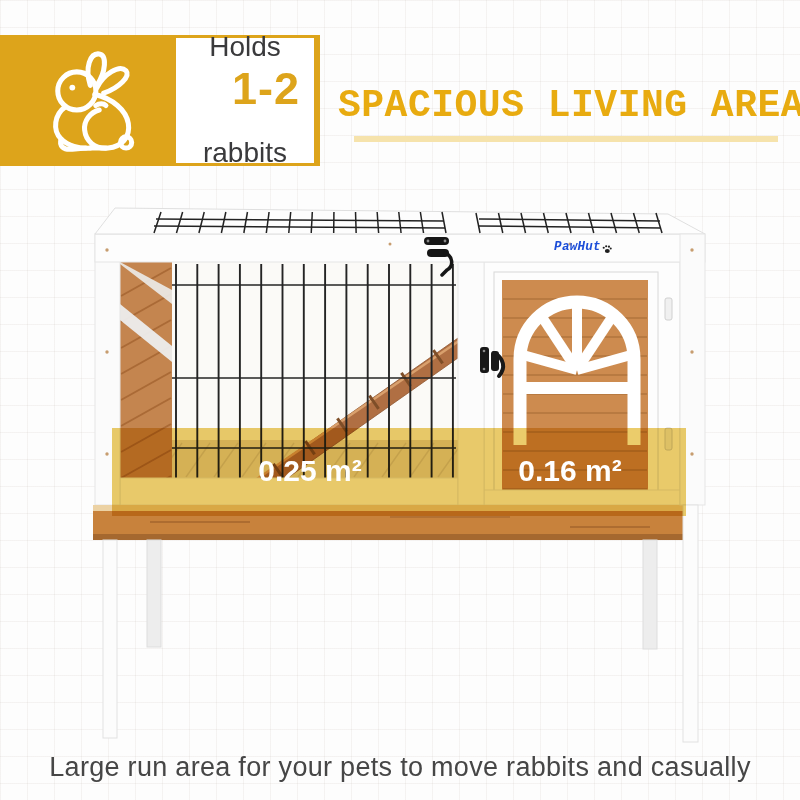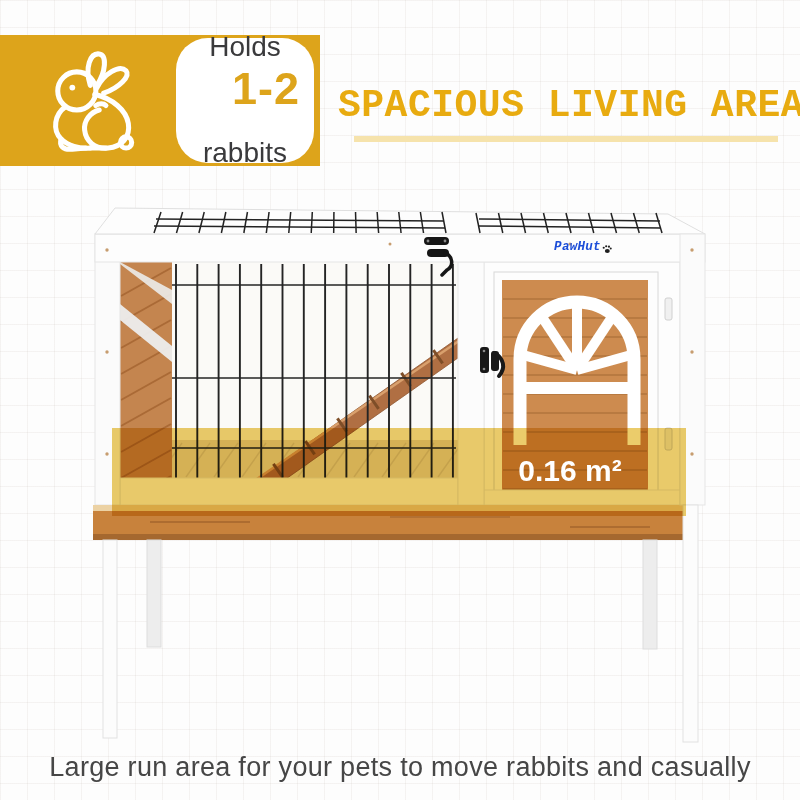--- a/index.html
+++ b/index.html
@@ -8,21 +8,21 @@
   .canvas::before{content:'';position:absolute;inset:0;
     background-image:
       linear-gradient(to right, rgba(185,170,160,.12) 1px, transparent 1px),
       linear-gradient(to bottom, rgba(185,170,160,.12) 1px, transparent 1px);
     background-size:27px 27px;}
   
   .badge{position:absolute;left:0;top:35px;width:320px;height:131px;background:#dda41b;z-index:2;}
   .badge-icon{position:absolute;left:0;top:0;width:176px;height:131px;
               display:flex;align-items:center;justify-content:center;}
   .badge-info{position:absolute;left:176px;top:3px;width:138px;height:125px;background:#fff;
-              display:flex;flex-direction:column;align-items:center;justify-content:center;border-radius:32px;}
+              display:flex;flex-direction:column;align-items:center;justify-content:center;}
   .badge-holds{font-size:28px;color:#3a3a3c;line-height:1.1;}
   .badge-count{font-size:45px;font-weight:bold;color:#dda41b;line-height:1.15;letter-spacing:1px;margin-left:42px;}
   .badge-unit{font-size:28px;color:#3a3a3c;line-height:1.1;margin-top:24px;}
   
   .title-block{position:absolute;left:338px;top:84px;width:456px;text-align:center;z-index:2;font-family:Liberation Mono, monospace;}
   .title-text{font-size:38px;font-weight:bold;color:#e8ab10;letter-spacing:.5px;white-space:nowrap;}
   .title-underline{margin:9px auto 0;width:424px;height:6px;background:#f6e3ac;}
   
   .hutch{position:absolute;left:90px;top:200px;width:620px;height:545px;z-index:1;}
   .hutch svg{position:absolute;left:0;top:0;}
@@ -272,20 +272,21 @@
           <circle cx="17" cy="254" r="1.7"></circle>
         <circle cx="602" cy="50" r="1.7"></circle>
           <circle cx="602" cy="152" r="1.7"></circle>
           <circle cx="602" cy="254" r="1.7"></circle>
         <circle cx="300" cy="44" r="1.5"></circle>
           <circle cx="480" cy="44" r="1.5"></circle>
       </g>
     </svg>
 
     <div class="overlay-band"></div>
+    <div class="area-label run">0.25 m²</div>
     <div class="area-label hutch">0.16 m²</div>
 
     <div class="brand"><span>PawHut</span><span class="paw"><svg width="10" height="9" viewBox="0 0 12 11" fill="#1f1f1f">
             <circle cx="2" cy="3.4" r="1.3"></circle>
             <circle cx="5" cy="1.6" r="1.3"></circle>
             <circle cx="8.4" cy="2" r="1.3"></circle>
             <circle cx="10.6" cy="4.4" r="1.2"></circle>
             <ellipse cx="6.4" cy="7.4" rx="3" ry="2.5"></ellipse>
           </svg></span></div>
   </div>

